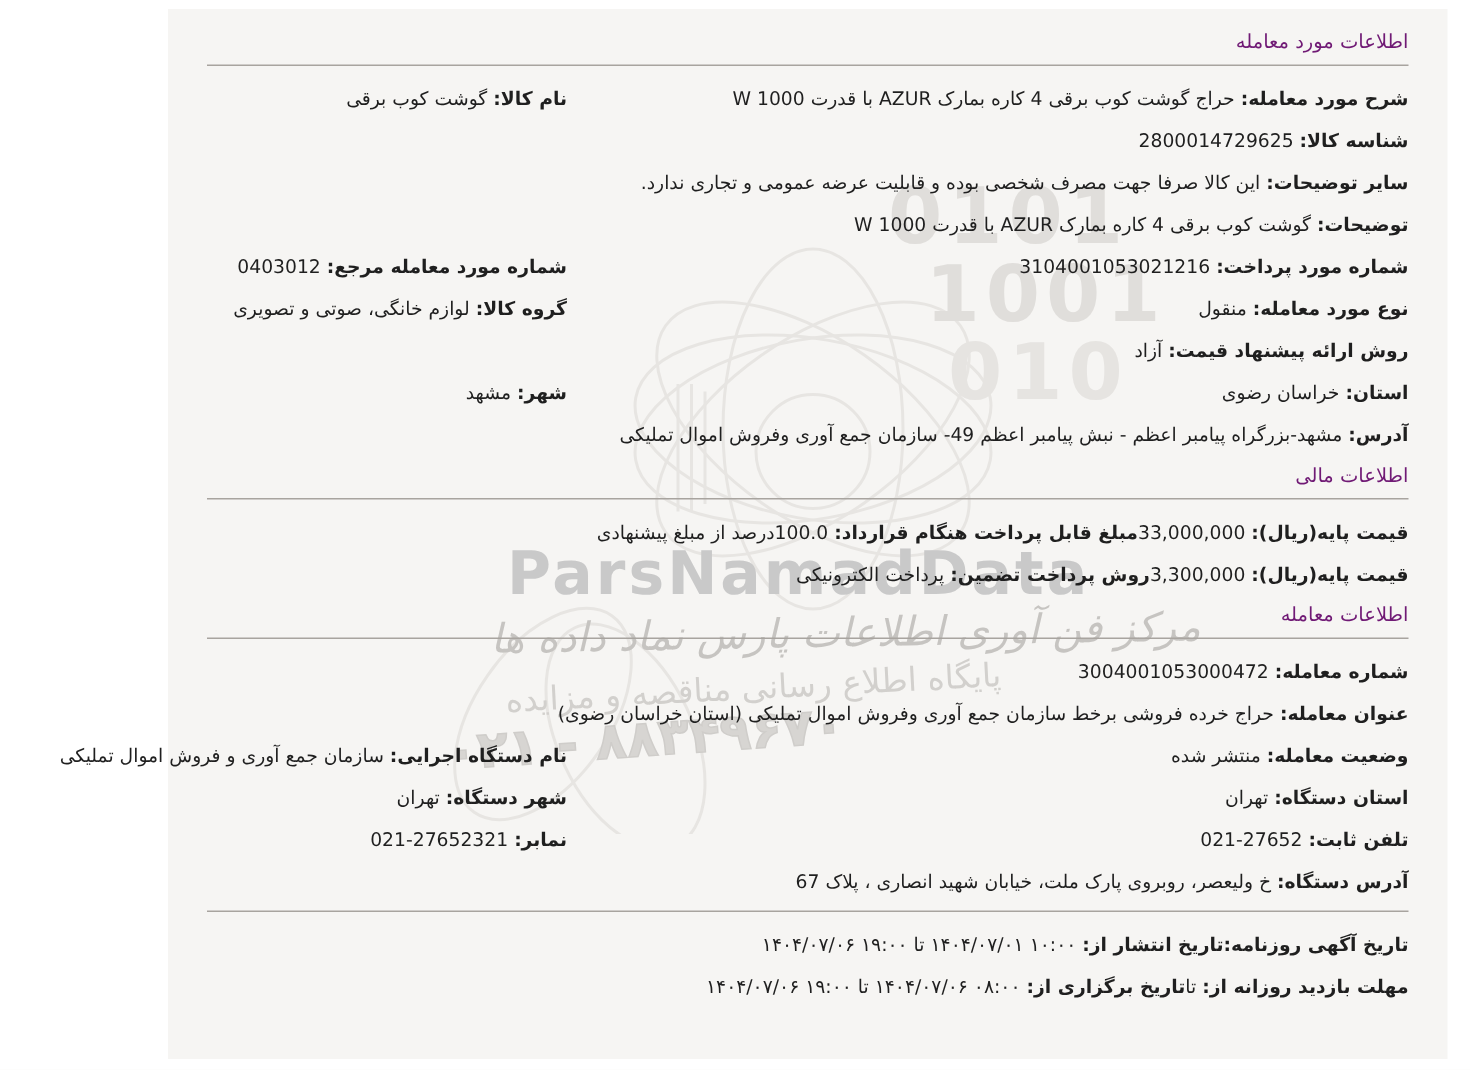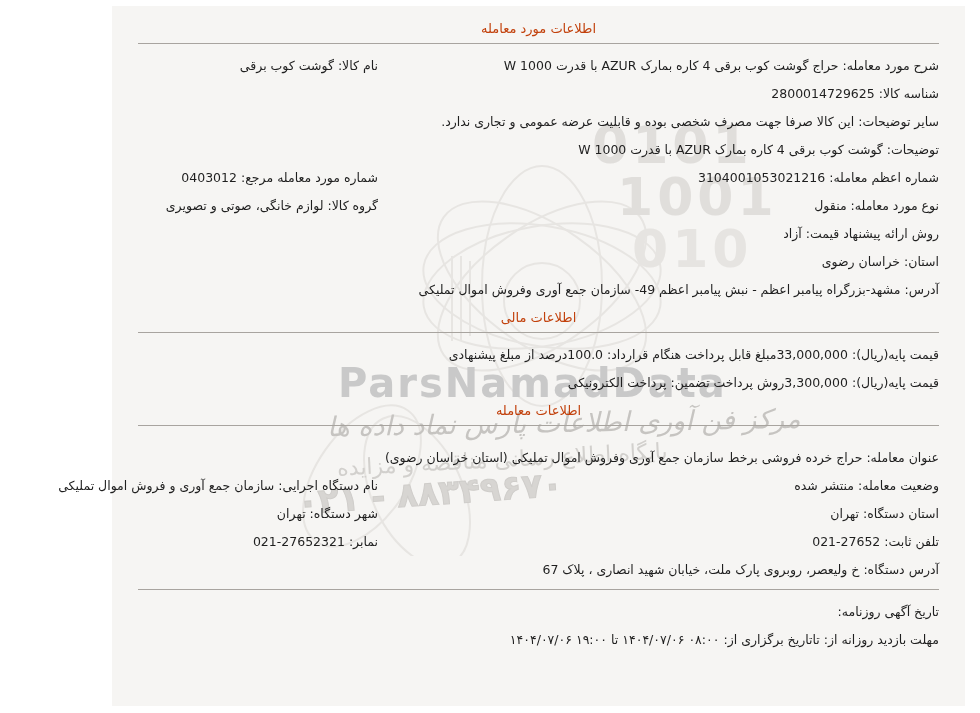--- a/index.html
+++ b/index.html
@@ -11,30 +11,30 @@
     margin-right:15px;margin-left:112px;
     direction:rtl;
     width:853px;height:700px;
     background:#f6f5f3;
     padding:10px 26px 12px 26px;
     color:#1f1f1f;
     font-size:12.5px;
     line-height:18px;
   }
   .content{position:relative;z-index:1;}
-  .sec-title{color:#c2410c;font-size:13px;margin:4px 0 5px 0;text-align:center;}
+  .sec-title{color:#701a75;font-size:13px;margin:4px 0 5px 0;}
   .sec-title.later{margin-top:8px;}
   .sep{border-top:1px solid #a8a49f;height:0;margin:0 0 13px 0;}
   .row{display:grid;margin:0 0 10px 0;}
   .row.single{grid-template-columns:1fr;}
   .row.two{grid-template-columns:1fr 240px;}
   .row.center{grid-template-columns:auto 1fr;}
   .cell{text-align:right;white-space:nowrap;}
   .row.center .cell.c2{text-align:right;}
-  .lbl{font-weight:normal;}
+  .lbl{font-weight:bold;}
   .val{font-weight:normal;}
   
   .wm{position:absolute;inset:0;z-index:0;pointer-events:none;overflow:hidden;}
   .wm-flower{position:absolute;left:130px;top:110px;}
   .wm-digits{position:absolute;font-weight:bold;color:#e0dedb;font-family:"DejaVu Sans",sans-serif;}
   .wm-d1{left:480px;top:130px;font-size:52px;letter-spacing:4px;}
   .wm-d2{left:505px;top:182px;font-size:52px;letter-spacing:4px;}
   .wm-d3{left:520px;top:234px;font-size:52px;letter-spacing:4px;color:#e6e4e1;}
   .wm-brand{position:absolute;left:226px;top:368px;font-size:40px;font-weight:bold;color:#c9c9c9;letter-spacing:2px;font-family:"DejaVu Sans",sans-serif;direction:ltr;}
   .wm-fa{position:absolute;left:215px;top:408px;font-size:27px;color:#c6c4c1;white-space:nowrap;transform:rotate(-1deg);font-style:italic;}
@@ -87,35 +87,36 @@
 
     <div class="row single">
       <div class="cell"><span class="lbl">سایر توضیحات:</span> <span class="val">این کالا صرفا جهت مصرف شخصی بوده و قابلیت عرضه عمومی و تجاری ندارد.</span></div>
     </div>
 
     <div class="row single">
       <div class="cell"><span class="lbl">توضیحات:</span> <span class="val">گوشت کوب برقی 4 کاره بمارک AZUR با قدرت 1000 W</span></div>
     </div>
 
     <div class="row two">
-      <div class="cell"><span class="lbl">شماره اعظم معامله:</span> <span class="val">3104001053021216</span></div>
+      <div class="cell"><span class="lbl">شماره مورد پرداخت:</span> <span class="val">3104001053021216</span></div>
       <div class="cell"><span class="lbl">شماره مورد معامله مرجع:</span> <span class="val">0403012</span></div>
     </div>
 
     <div class="row two">
       <div class="cell"><span class="lbl">نوع مورد معامله:</span> <span class="val">منقول</span></div>
       <div class="cell"><span class="lbl">گروه کالا:</span> <span class="val">لوازم خانگی، صوتی و تصویری</span></div>
     </div>
 
     <div class="row single">
       <div class="cell"><span class="lbl">روش ارائه پیشنهاد قیمت:</span> <span class="val">آزاد</span></div>
     </div>
 
     <div class="row two">
       <div class="cell"><span class="lbl">استان:</span> <span class="val">خراسان رضوی</span></div>
+      <div class="cell"><span class="lbl">شهر:</span> <span class="val">مشهد</span></div>
     </div>
 
     <div class="row single">
       <div class="cell"><span class="lbl">آدرس:</span> <span class="val">مشهد-بزرگراه پیامبر اعظم - نبش پیامبر اعظم 49- سازمان جمع آوری وفروش اموال تملیکی</span></div>
     </div>
 
     <div class="sec-title later">اطلاعات مالی</div>
     <div class="sep"></div>
 
     <div class="row center">
@@ -125,20 +126,21 @@
 
     <div class="row center">
       <div class="cell"><span class="lbl">قیمت پایه(ریال):</span> <span class="val">3,300,000</span></div>
       <div class="cell c2"><span class="lbl">روش پرداخت تضمین:</span> <span class="val">پرداخت الکترونیکی</span></div>
     </div>
 
     <div class="sec-title later">اطلاعات معامله</div>
     <div class="sep"></div>
 
     <div class="row two">
+      <div class="cell"><span class="lbl">شماره معامله:</span> <span class="val">3004001053000472</span></div>
     </div>
 
     <div class="row single">
       <div class="cell"><span class="lbl">عنوان معامله:</span> <span class="val">حراج خرده فروشی برخط سازمان جمع آوری وفروش اموال تملیکی (استان خراسان رضوی)</span></div>
     </div>
 
     <div class="row two">
       <div class="cell"><span class="lbl">وضعیت معامله:</span> <span class="val">منتشر شده</span></div>
       <div class="cell"><span class="lbl">نام دستگاه اجرایی:</span> <span class="val">سازمان جمع آوری و فروش اموال تملیکی</span></div>
     </div>
@@ -154,20 +156,21 @@
     </div>
 
     <div class="row single">
       <div class="cell"><span class="lbl">آدرس دستگاه:</span> <span class="val">خ ولیعصر، روبروی پارک ملت، خیابان شهید انصاری ، پلاک 67</span></div>
     </div>
 
     <div class="sep"></div>
 
     <div class="row center">
       <div class="cell"><span class="lbl">تاریخ آگهی روزنامه:</span> <span class="val"></span></div>
+      <div class="cell c2"><span class="lbl">تاریخ انتشار از:</span> <span class="val">۱۰:۰۰ ۱۴۰۴/۰۷/۰۱ تا ۱۹:۰۰ ۱۴۰۴/۰۷/۰۶</span></div>
     </div>
 
     <div class="row center">
       <div class="cell"><span class="lbl">مهلت بازدید روزانه از:</span> <span class="val">تا</span></div>
       <div class="cell c2"><span class="lbl">تاریخ برگزاری از:</span> <span class="val">۰۸:۰۰ ۱۴۰۴/۰۷/۰۶ تا ۱۹:۰۰ ۱۴۰۴/۰۷/۰۶</span></div>
     </div>
 
   </div>
 </div>
 

